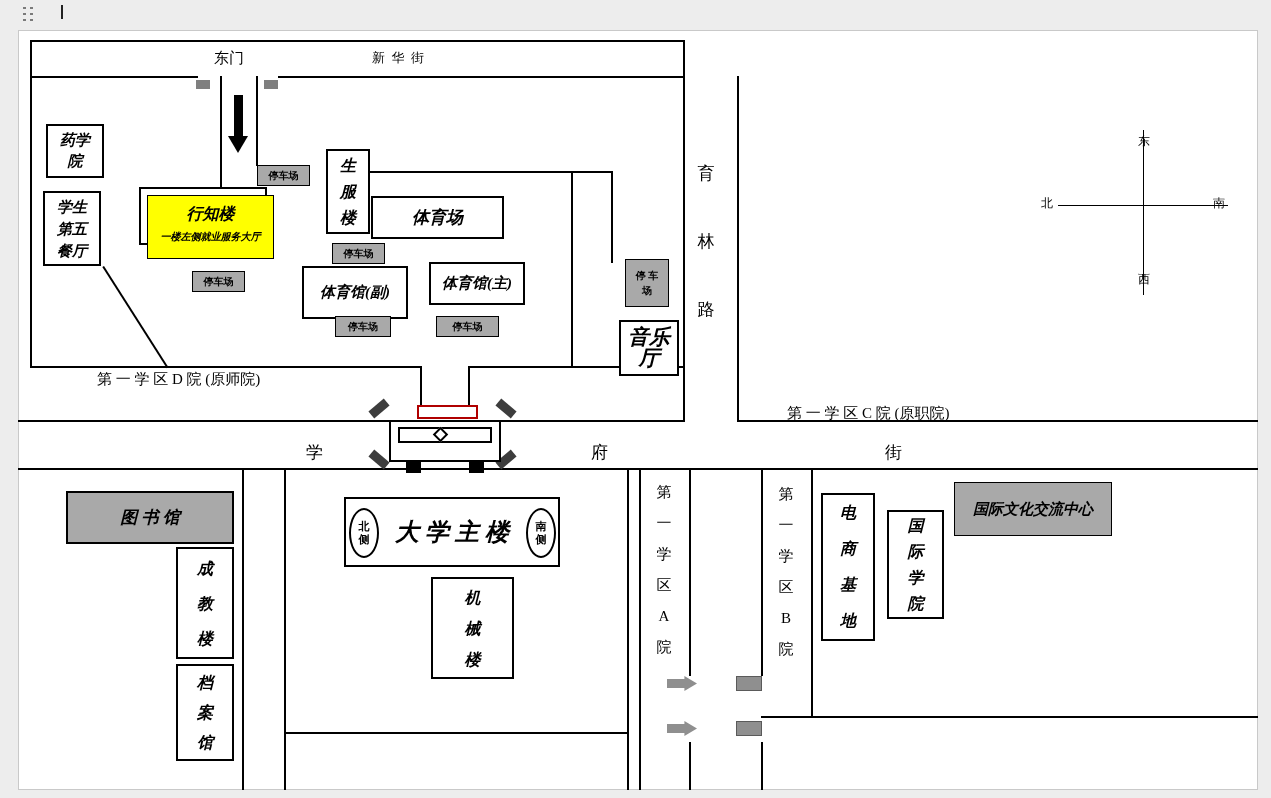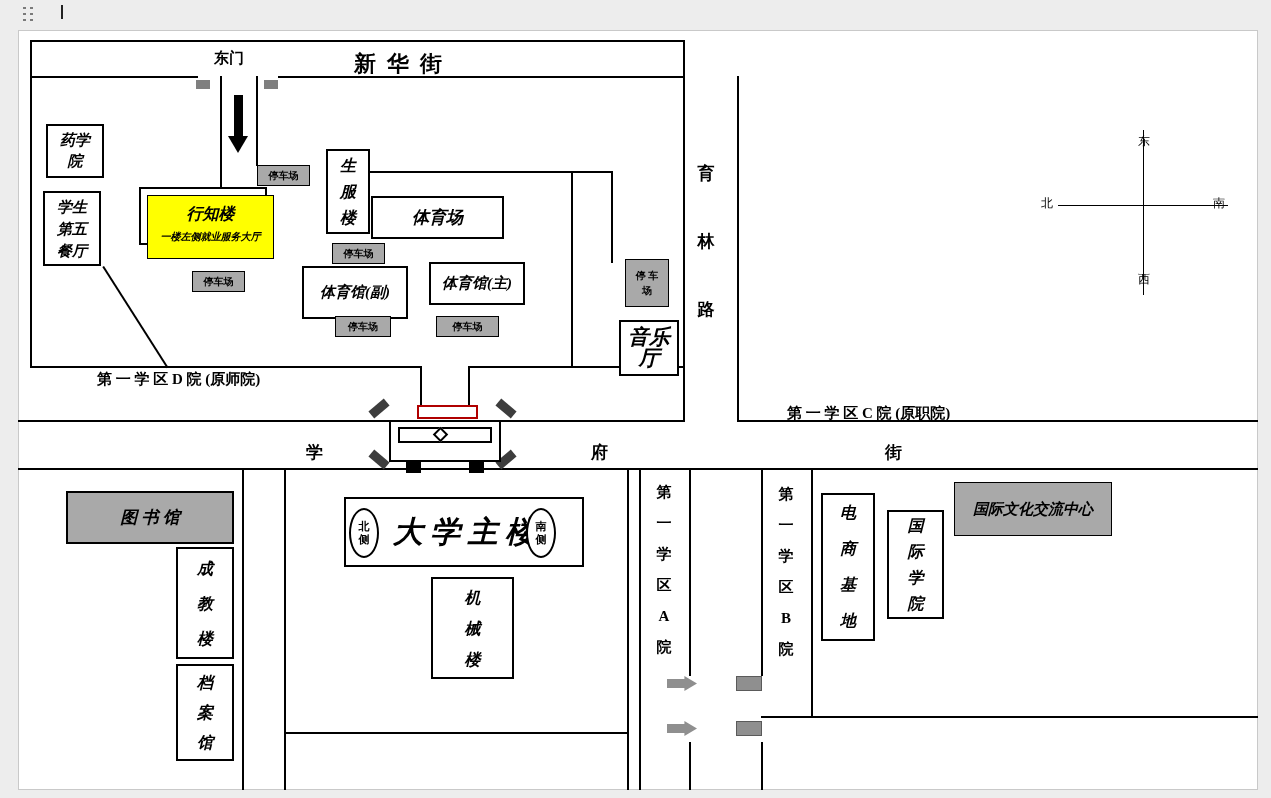--- a/index.html
+++ b/index.html
@@ -17,21 +17,21 @@
   .ln { position:absolute; background:#000; }
   .box {
     position:absolute; background:#fff; border:2px solid #000;
     display:flex; align-items:center; justify-content:center;
     text-align:center; font-weight:bold; white-space:pre-line;font-style:italic;
   }
   .b1 { border-width:1px; }
   .grayfill { background:#a9a9a9; }
   .yellowfill { background:#ffff00; }
   .lbl {
-    position:absolute; font-weight:bold; white-space:pre-line; text-align:center;
+    position:absolute; font-weight:normal; white-space:pre-line; text-align:center;
   }
   .pre { white-space:pre; }
   .oval {
     position:absolute; border:2px solid #000; border-radius:50%; background:#fff;
     display:flex; align-items:center; justify-content:center;
     font-size:11px; line-height:13px; font-weight:bold; white-space:pre-line; text-align:center;
   }
   .post { position:absolute; background:#7f7f7f; }
   .wing { position:absolute; width:20px; height:9px; background:#3d3d3d; }
   .sq { position:absolute; background:#000; }
@@ -95,21 +95,21 @@
 <i class="ln" style="left:761px;top:742px;width:2px;height:48px"></i>
 <i class="ln" style="left:811px;top:468px;width:2px;height:250px"></i>
 <i class="ln" style="left:761px;top:716px;width:497px;height:2px"></i>
 
 <span class="lbl" style="left:214px;top:49px;font-size:15px">东门</span>
 <div class="post" style="left:196px;top:80px;width:14px;height:9px"></div>
 <div class="post" style="left:264px;top:80px;width:14px;height:9px"></div>
 <div id="down-arrow-shaft"></div>
 <div id="down-arrow-head"></div>
 
-<span class="lbl pre" style="left:328px;top:49px;width:140px;font-size:22px">新  华  街</span>
+<span class="lbl pre" style="left:328px;top:49px;width:140px;font-size:13px">新  华  街</span>
 <span class="lbl" style="left:694px;top:140px;width:24px;font-size:17px;line-height:68px">育
 林
 路</span>
 <span class="lbl" style="left:306px;top:441px;font-size:17px">学</span>
 <span class="lbl" style="left:591px;top:441px;font-size:17px">府</span>
 <span class="lbl" style="left:885px;top:441px;font-size:17px">街</span>
 
 <span class="lbl" style="left:97px;top:370px;font-size:15px">第 一 学 区 D 院 (原师院)</span>
 <span class="lbl" style="left:787px;top:404px;font-size:15px">第 一 学 区 C 院 (原职院)</span>
 <span class="lbl" style="left:650px;top:477px;width:28px;font-size:15px;line-height:31px">第
@@ -163,21 +163,21 @@
 <div class="sq" style="left:406px;top:462px;width:15px;height:11px"></div>
 <div class="sq" style="left:469px;top:462px;width:15px;height:11px"></div>
 
 <div class="box grayfill" style="left:66px;top:491px;width:168px;height:53px;font-size:17px">图 书 馆</div>
 <div class="box" style="left:176px;top:547px;width:58px;height:112px;font-size:16px;line-height:35px">成
 教
 楼</div>
 <div class="box" style="left:176px;top:664px;width:58px;height:97px;font-size:16px;line-height:30px">档
 案
 馆</div>
-<div class="box" style="left:344px;top:497px;width:240px;height:70px;font-size:30px">大 学 主 楼</div>
+<div class="box" style="left:344px;top:497px;width:216px;height:70px;font-size:24px">大 学 主 楼</div>
 <div class="oval" style="left:349px;top:508px;width:30px;height:50px">北
 侧</div>
 <div class="oval" style="left:526px;top:508px;width:30px;height:50px">南
 侧</div>
 <div class="box" style="left:431px;top:577px;width:83px;height:102px;font-size:16px;line-height:31px">机
 械
 楼</div>
 <div class="box" style="left:821px;top:493px;width:54px;height:148px;font-size:16px;line-height:36px">电
 商
 基

